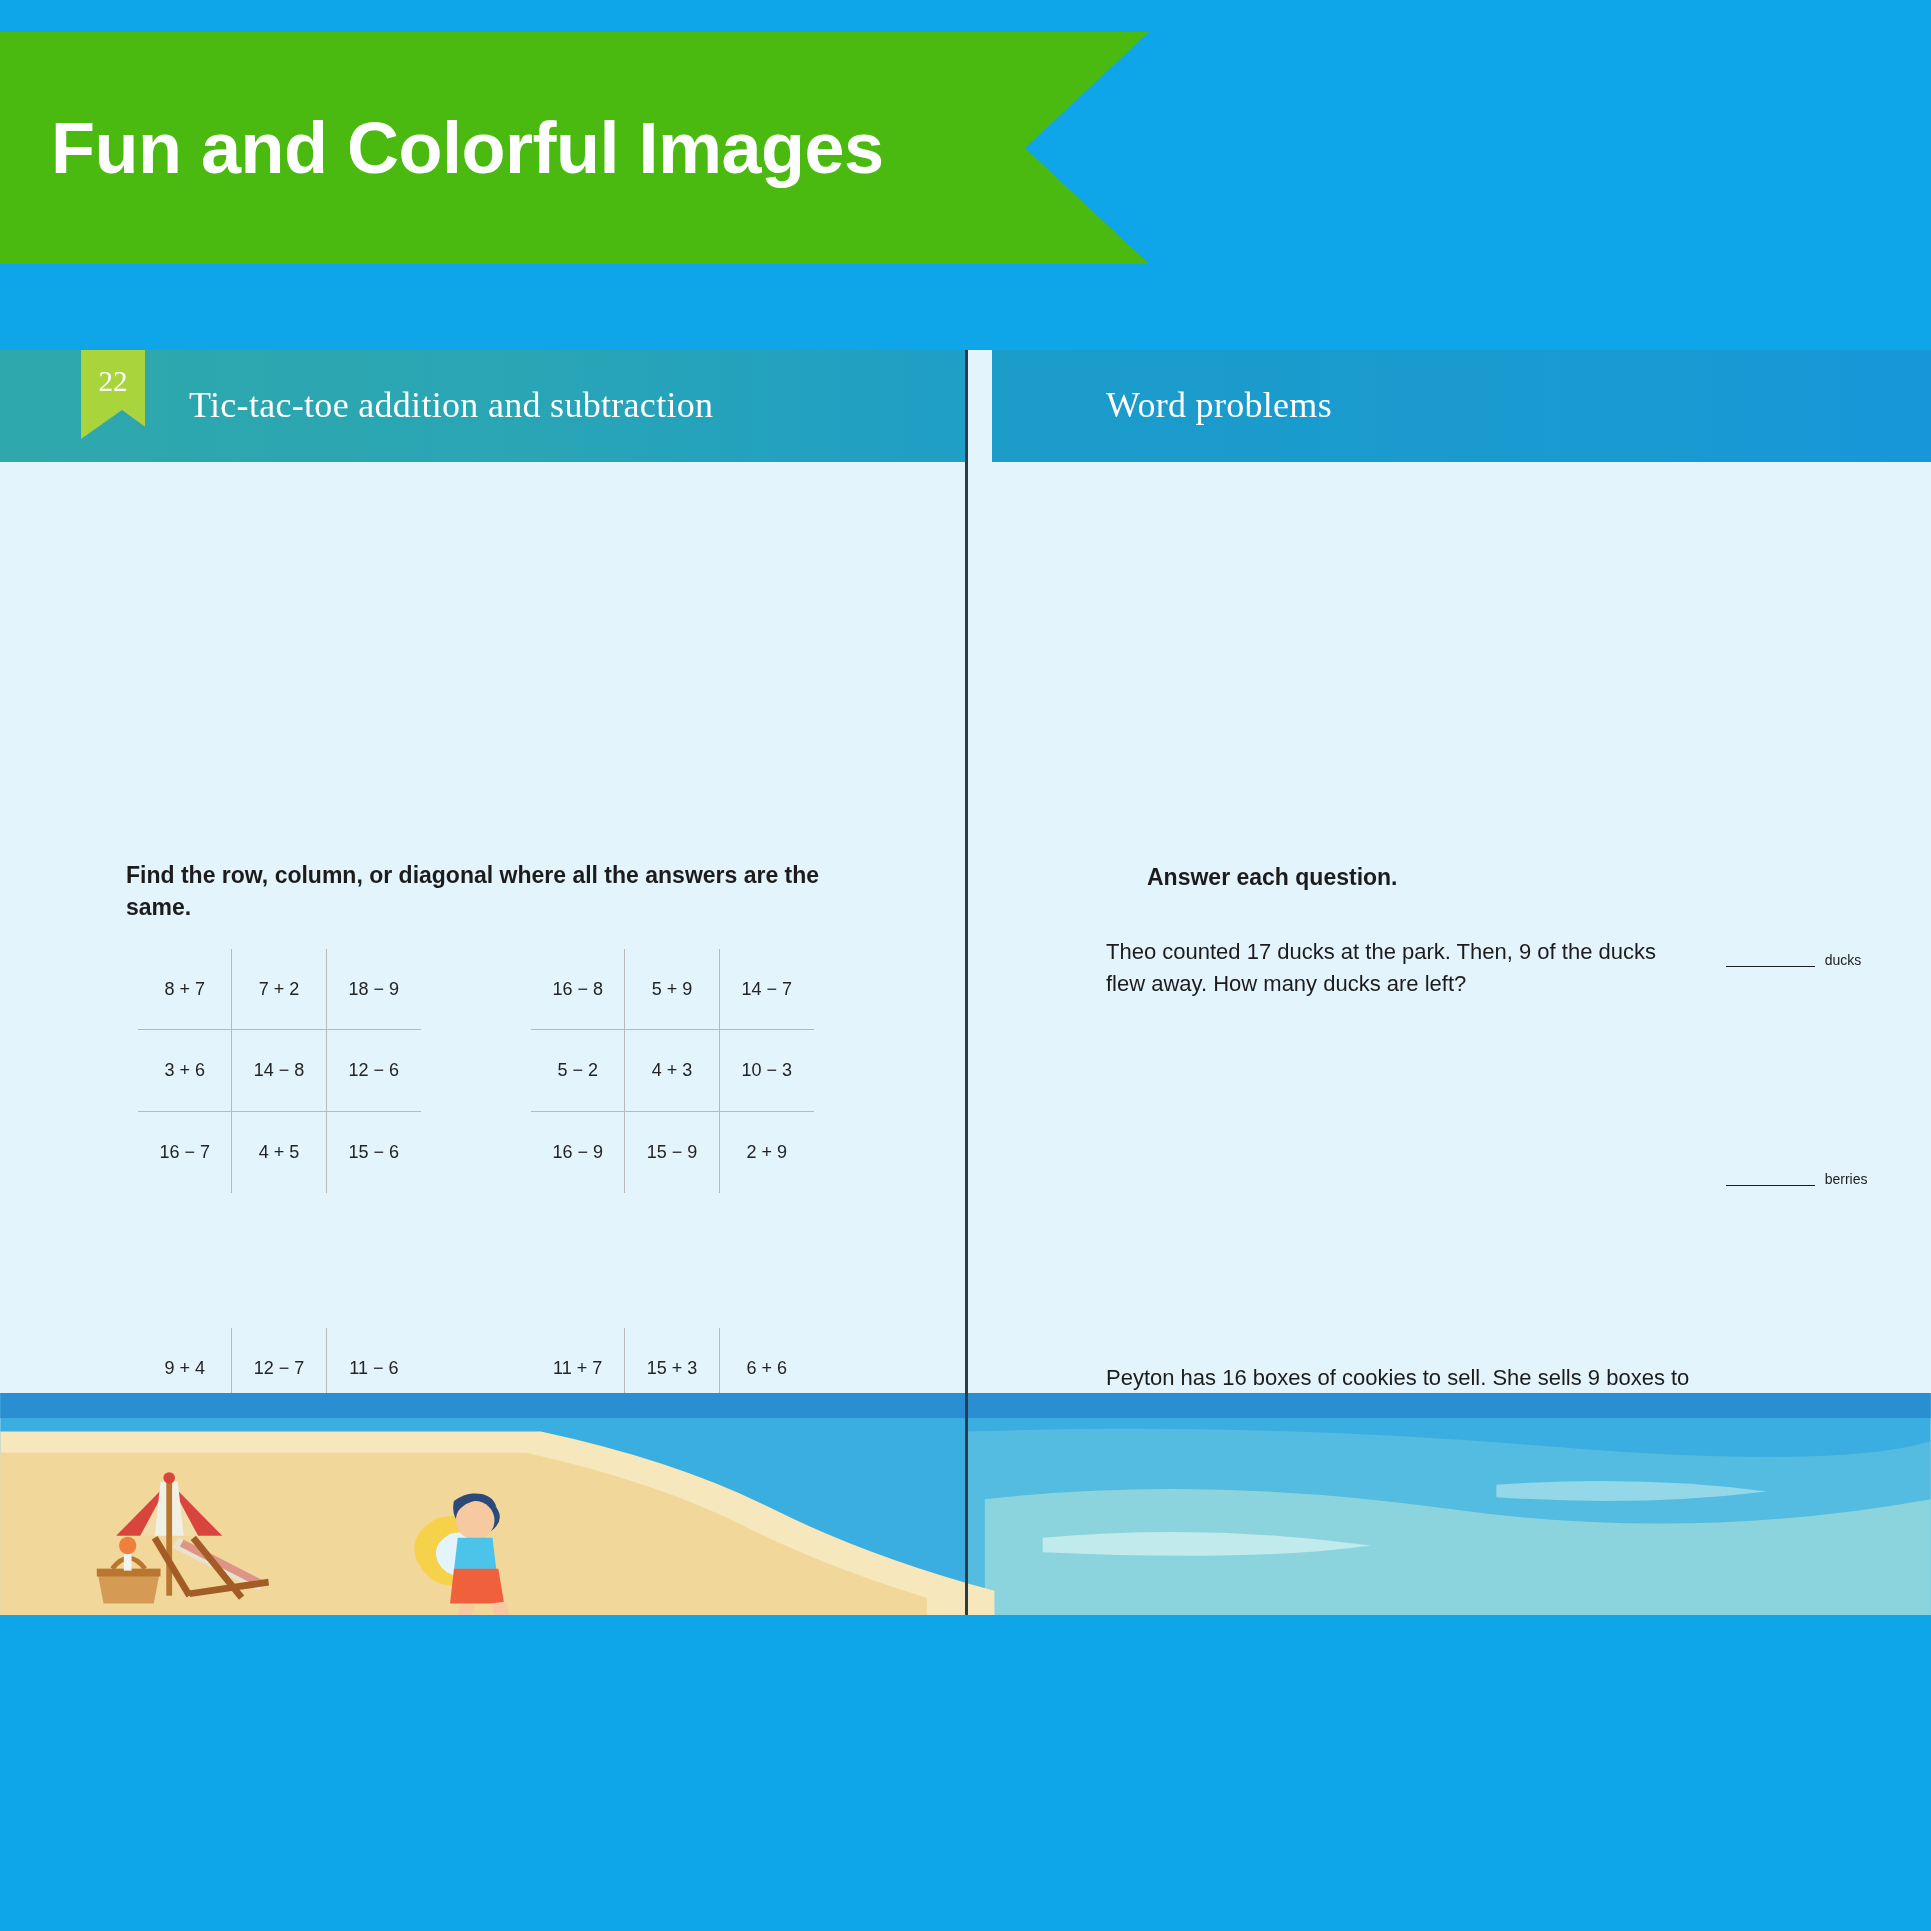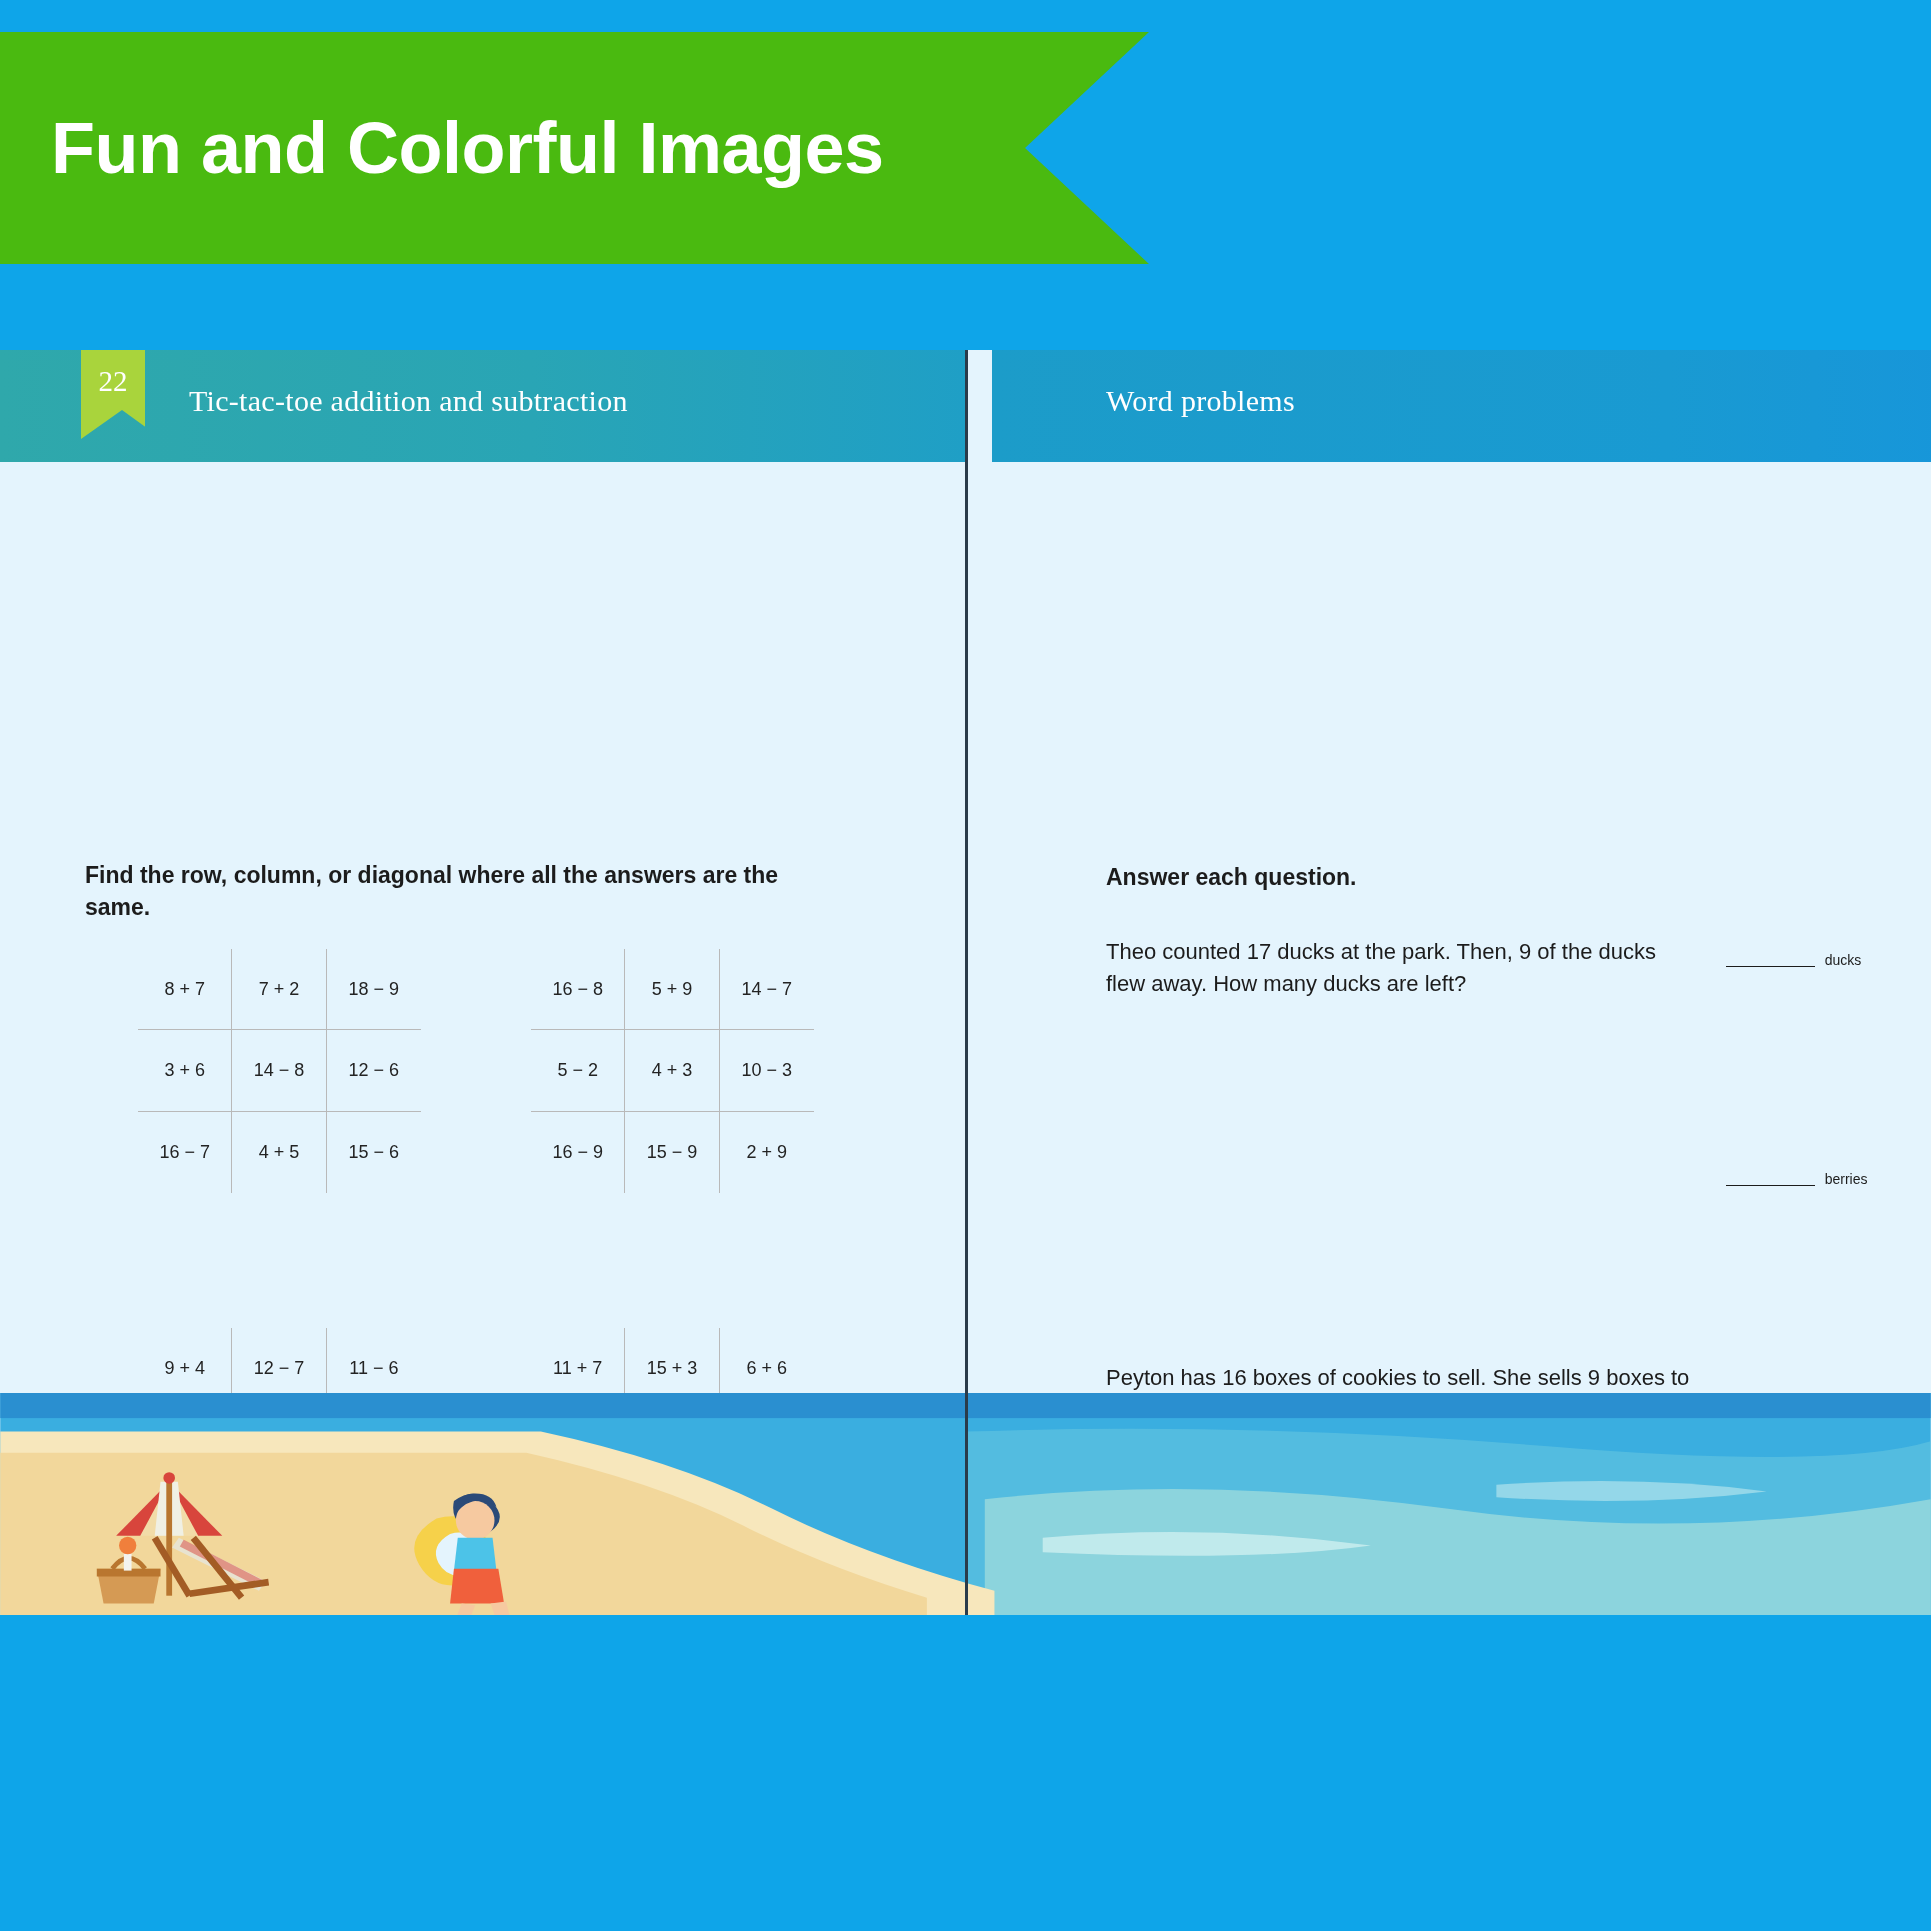--- a/index.html
+++ b/index.html
@@ -98,21 +98,21 @@
     font-size: 29px;
     font-family: "Liberation Serif", serif;
     margin-top: 15.4px;
   }
   .tab-left { left: 81px; }
   .hdr-title {
     position: absolute;
     top: 34px;
     color: #ffffff;
     font-family: "Liberation Serif", serif;
-    font-size: 30px;
+    font-size: 36px;
     letter-spacing: 0.3px;
   }
   .hdr-title-left { left: 189px; }
   .hdr-title-right { left: 114px; }
 
   
   .challenge {
     position: absolute;
     left: 666px;
     top: 17.4px;
@@ -131,20 +131,21 @@
     letter-spacing: 1.2px;
   }
 
   
   .instr {
     position: absolute;
     font-size: 23px;
     font-weight: bold;
     color: #1c1c1c;
     line-height: 1.38;
+    margin-left: 41px;
   }
   .instr-left { left: 85px; top: 510px; width: 743px; }
   .instr-right { left: 114px; top: 512px; width: 676px; }
 
   
   .grid {
     position: absolute;
     width: 283px;
     height: 244px;
     display: grid;

